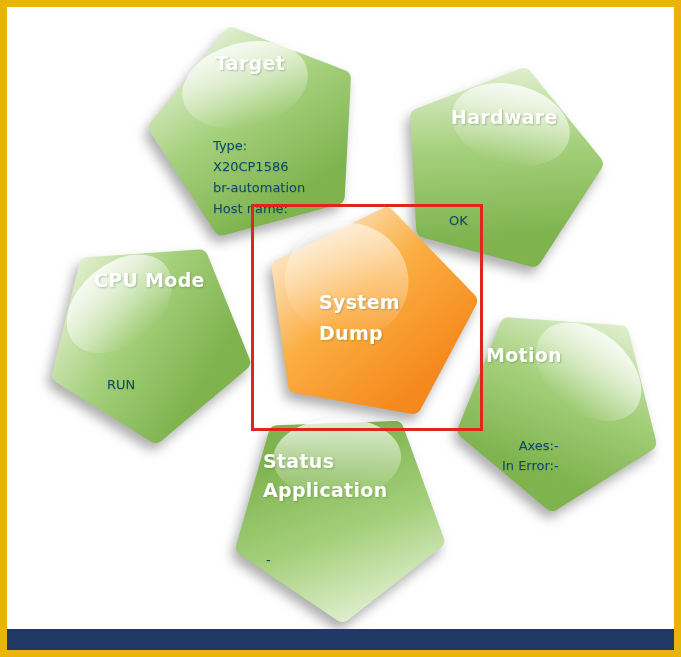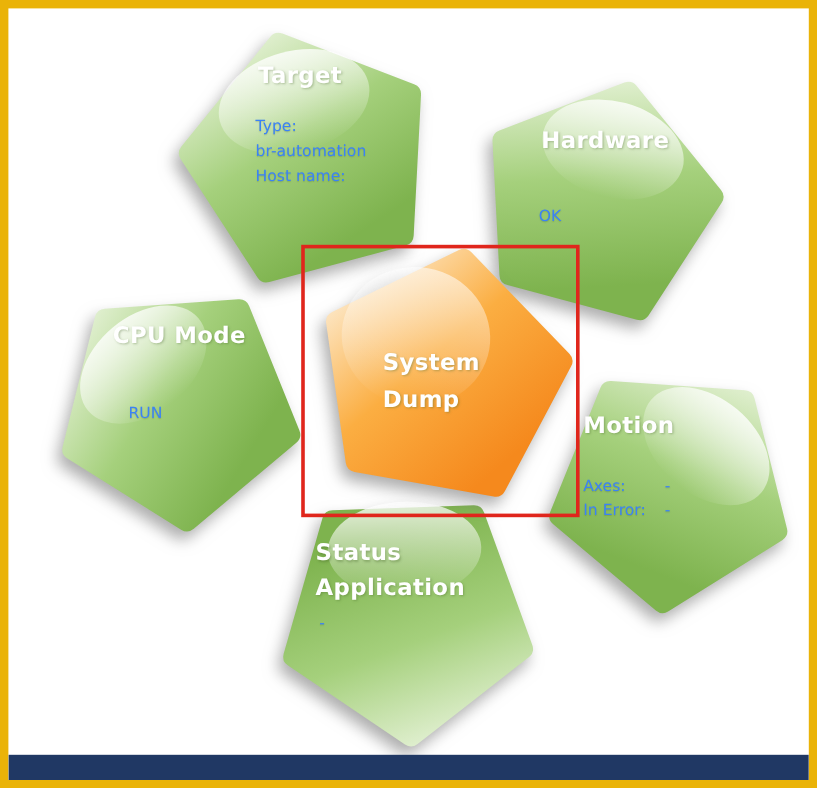--- a/index.html
+++ b/index.html
@@ -16,24 +16,24 @@
   }
   .gloss { pointer-events:none; }
   .labels { position:absolute; left:0; top:0; width:100%; height:100%; pointer-events:none; }
   .ptitle {
     position:absolute; color:#ffffff; font-weight:bold; font-size:19px;
     letter-spacing:0.3px; white-space:nowrap;
     text-shadow:1px 1px 2px rgba(70,100,40,0.35);
   }
   .ptitle2 { line-height:29px; }
   .ptext {
-    position:absolute; color:#3b82f6; font-size:13px; line-height:21px;
-    white-space:nowrap; text-shadow:0 1px 1px rgba(70,100,40,0.25);
+    position:absolute; color:#0c4a6e; font-size:13px; line-height:21px;
+    white-space:nowrap; text-shadow:0 1px 1px rgba(70,100,40,0.25);margin-top:40px;
   }
-  .mrow { display:flex; }
+  .mrow { display:flex;text-align:right; }
   .mlabel { min-width:68px; display:inline-block; }
   .hl {
     position:absolute; left:244px; top:197px; width:232px; height:227px;
     border:3px solid #e0261c; pointer-events:none;
   }
   .footer {
     position:absolute; left:0; right:0; bottom:0; height:21px;
     background:#203864;
   }
 </style>
@@ -101,20 +101,21 @@
       <path d="M0,-100 L95.1,-30.9 L58.8,80.9 L-58.8,80.9 L-95.1,-30.9 Z" fill="url(#gradOrange)" stroke="url(#gradOrange)" stroke-width="18" stroke-linejoin="round"></path>
       <ellipse class="gloss" cx="-28" cy="-30" rx="62" ry="58" fill="url(#gradGloss)" opacity="0.7"></ellipse>
     </g>
   </svg>
 
   <div class="labels">
 
     <div class="ptitle" style="left:208px; top:45px;">Target</div>
     <div class="ptext" style="left:206px; top:88px;">
       <div>Type:</div>
+      <div>X20CP1586</div>
       <div>br-automation</div>
       <div>Host name:</div>
     </div>
 
     <div class="ptitle" style="left:444px; top:99px;">Hardware</div>
     <div class="ptext" style="left:442px; top:163px;">OK</div>
 
     <div class="ptitle" style="left:87px; top:262px;">CPU Mode</div>
     <div class="ptext" style="left:100px; top:327px;">RUN</div>
 

